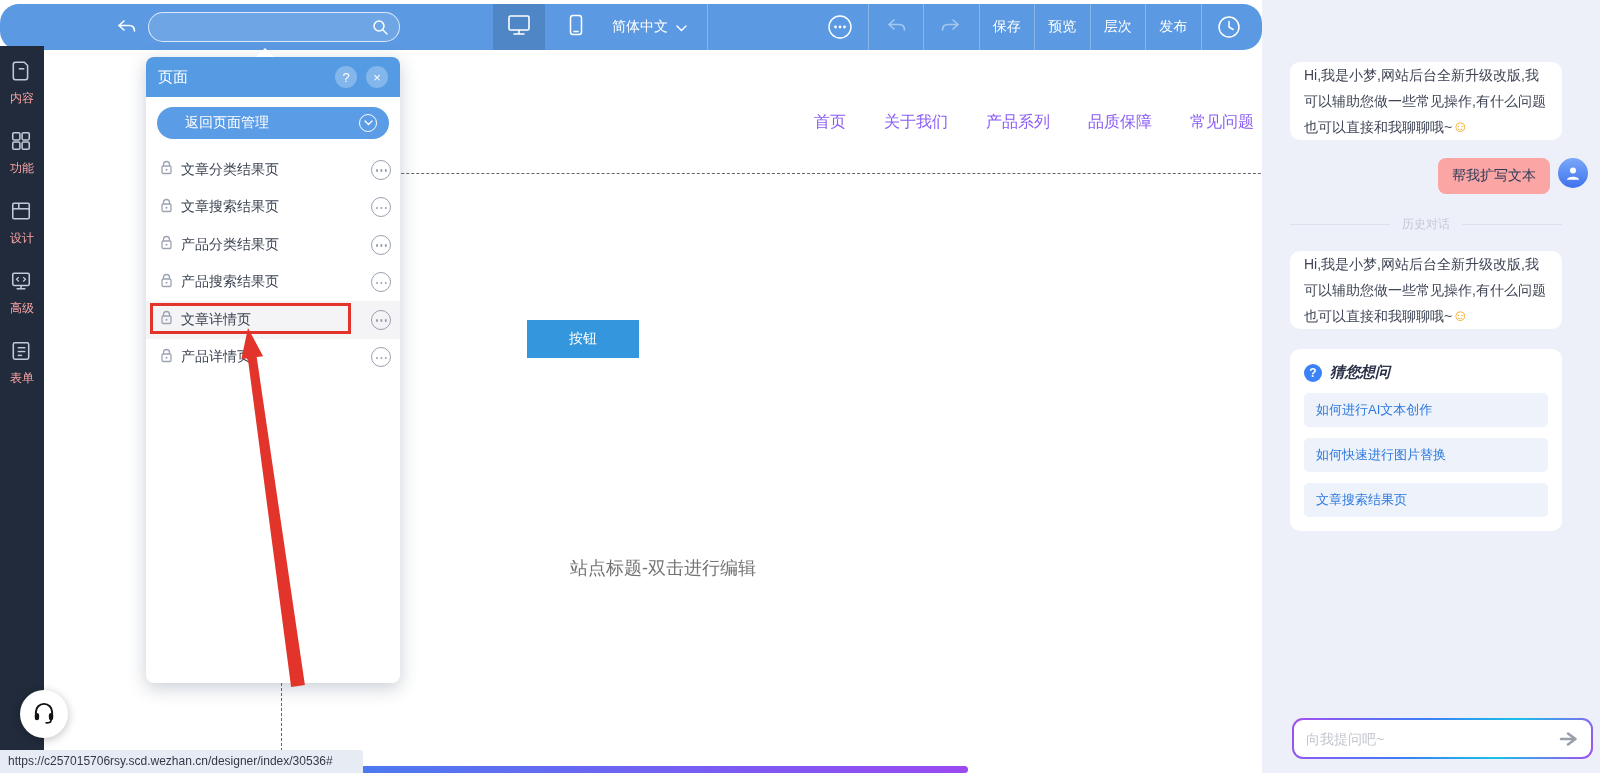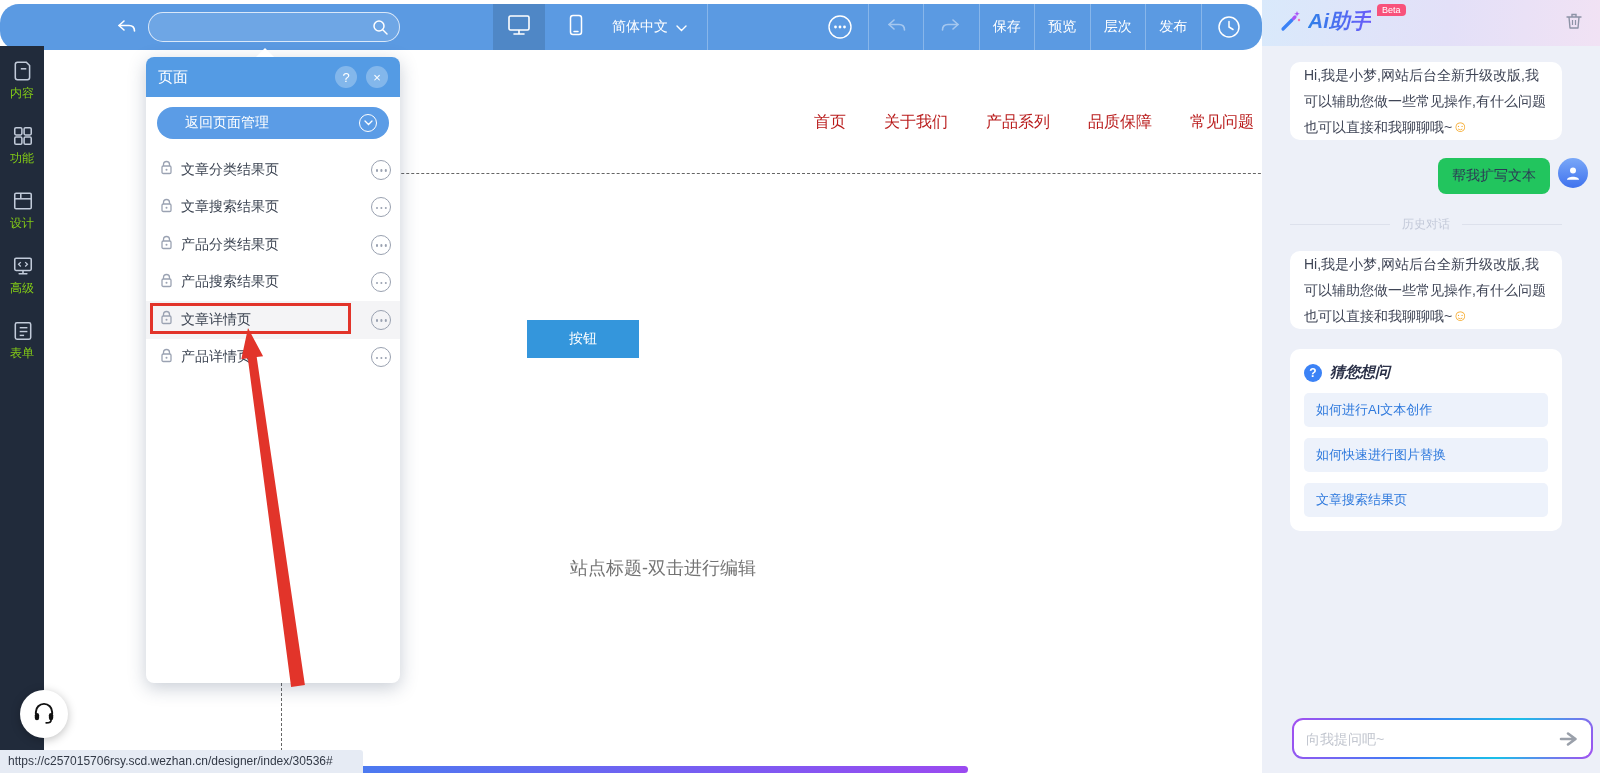--- a/index.html
+++ b/index.html
@@ -25,31 +25,31 @@
   .tb-right { position:absolute; left:812px; top:0; height:46px; display:flex; }
   .tb-item { width:55.5px; height:46px; display:flex; align-items:center; justify-content:center;
     color:#fff; font-size:14px; border-left:1px solid rgba(255,255,255,.28); cursor:pointer; }
   .tb-item.dim svg { opacity:.45; }
   .tb-item:first-child { border-left:none; }
 
   
   .sidebar { position:absolute; left:0; top:46px; width:44px; height:727px;
     background:#212b3b; z-index:10; display:flex; flex-direction:column;
     align-items:center; padding-top:14px; gap:23px; }
-  .sb-item { display:flex; flex-direction:column; align-items:flex-end; 
-    color:#84cc16; font-size:12px; cursor:pointer; }
+  .sb-item { display:flex; flex-direction:column; align-items:flex-start; gap:5px;
+    color:#fca5a5; font-size:12px; cursor:pointer; }
 
   
   .canvas { position:absolute; left:44px; top:46px; width:1218px; height:727px; background:#fff; }
   .dash-h { position:absolute; left:237px; top:127px; width:1025px;
     border-top:1px dashed #666; z-index:1; }
   .dash-v { position:absolute; left:237px; top:127px; height:623px;
     border-left:1px dashed #666; z-index:1; }
   .site-nav { position:absolute; left:770px; top:66px; display:flex; gap:38px;
-    font-size:16px; color:#b91c1c; z-index:2; white-space:nowrap;text-align:right; }
+    font-size:16px; color:#8b5cf6; z-index:2; white-space:nowrap;text-align:right; }
   .site-nav span { cursor:pointer; }
   .cv-button { position:absolute; left:483px; top:274px; width:112px; height:38px;
     background:#3496dc; color:#fff; font-size:14px; display:flex; align-items:center;
     justify-content:center; z-index:2; cursor:pointer; }
   .cv-title { position:absolute; left:480px; top:510px; width:278px; text-align:center;
     font-size:18px; color:#737373; z-index:2; cursor:pointer; white-space:nowrap; }
 
   
   .panel { position:absolute; left:146px; top:57px; width:254px; height:626px;
     background:#fff; border-radius:8px; box-shadow:0 5px 18px rgba(40,60,90,.25); z-index:20; }
@@ -95,21 +95,21 @@
     background-clip:text; color:transparent; line-height:26px; }
   .beta { background:#f8527b; color:#fff; font-size:9px; padding:1px 5px;
     border-radius:4px 4px 4px 0; transform:translateY(-4px); }
   .ai-chat { position:absolute; left:0; top:46px; width:338px; height:660px;
     padding:16px 12px 0 28px; overflow:hidden; }
   .bubble-bot { background:#fff; border-radius:10px; padding:0 14px; font-size:14px;
     line-height:26px; color:#3f4556; margin-right:26px; }
   .emoji { color:#f5a623; font-size:16px; }
   .user-row { display:flex; justify-content:flex-end; align-items:flex-start; gap:8px;
     margin-top:18px; }
-  .bubble-user { background:#22c55e; border-radius:8px; padding:9px 14px; font-size:14px;
+  .bubble-user { background:#fca5a5; border-radius:8px; padding:9px 14px; font-size:14px;
     color:#2c3a55; }
   .avatar { width:30px; height:30px; border-radius:50%;
     background:linear-gradient(180deg,#7aa8f8,#3f72ee); display:flex; align-items:center;
     justify-content:center; flex:0 0 30px; }
   .divider { display:flex; align-items:center; gap:12px; margin:22px 26px 0 0;
     color:#c3c9d9; font-size:12px; }
   .divider::before,.divider::after { content:""; flex:1; height:1px; background:#dde1ec; }
   .suggest { background:#fff; border-radius:10px; padding:14px; margin:20px 26px 0 0; }
   .sg-title { display:flex; align-items:center; gap:8px; font-size:15px; font-weight:bold;
     font-style:italic; color:#2b3148; }
@@ -360,43 +360,20 @@
     </div>
   </div>
   <div class="red-box"></div>
 </div>
 
 <svg class="arrow-svg">
   <polygon points="248,328 263.1,356.2 256.7,357.1 304.9,685 291.1,687 247.8,358.3 241.3,359.2" fill="#e2342a"></polygon>
 </svg>
 
 <div class="ai">
-  <div class="ai-head">
-    <div class="ai-logo">
-      <span>
-        <svg width="24" height="26" viewBox="0 0 24 26">
-            <line x1="5" y1="21" x2="14" y2="12" stroke="#3b82f6" stroke-width="3.2" stroke-linecap="round"></line>
-            <line x1="15.5" y1="10.5" x2="17" y2="9" stroke="#a855f7" stroke-width="3.2" stroke-linecap="round"></line>
-            <path d="M19 3 l0.8 2 2 0.8 -2 0.8 -0.8 2 -0.8 -2 -2 -0.8 2 -0.8 z" fill="#a855f7"></path>
-            <circle cx="21" cy="12" r="1.2" fill="#f472b6"></circle>
-          </svg>
-      </span>
-      <span class="ai-name">Ai助手</span>
-      <span class="beta">Beta</span>
-    </div>
-    <span>
-      <svg width="20" height="20" viewBox="0 0 20 20">
-          <line x1="3" y1="6" x2="17" y2="6" stroke="#8d93a6" stroke-width="1.4" stroke-linecap="round"></line>
-          <path d="M8 6 V3.5 h4 V6" fill="none" stroke="#8d93a6" stroke-width="1.4"></path>
-          <path d="M5 6 l1 11 h8 l1-11" fill="none" stroke="#8d93a6" stroke-width="1.4" stroke-linejoin="round"></path>
-          <line x1="8.5" y1="9" x2="8.5" y2="14" stroke="#8d93a6" stroke-width="1.2"></line>
-          <line x1="11.5" y1="9" x2="11.5" y2="14" stroke="#8d93a6" stroke-width="1.2"></line>
-        </svg>
-    </span>
-  </div>
 
   <div class="ai-chat">
     <div class="bubble-bot"><span>Hi,我是小梦,网站后台全新升级改版,我可以辅助您做一些常见操作,有什么问题也可以直接和我聊聊哦~</span><span class="emoji">☺</span></div>
 
     <div class="user-row">
       <span class="bubble-user">帮我扩写文本</span>
       <span class="avatar">
         <svg width="18" height="18" viewBox="0 0 24 24">
             <circle cx="12" cy="8.5" r="4" fill="#fff"></circle>
             <path d="M4 21 c0-5.5 16-5.5 16 0 z" fill="#fff"></path>

